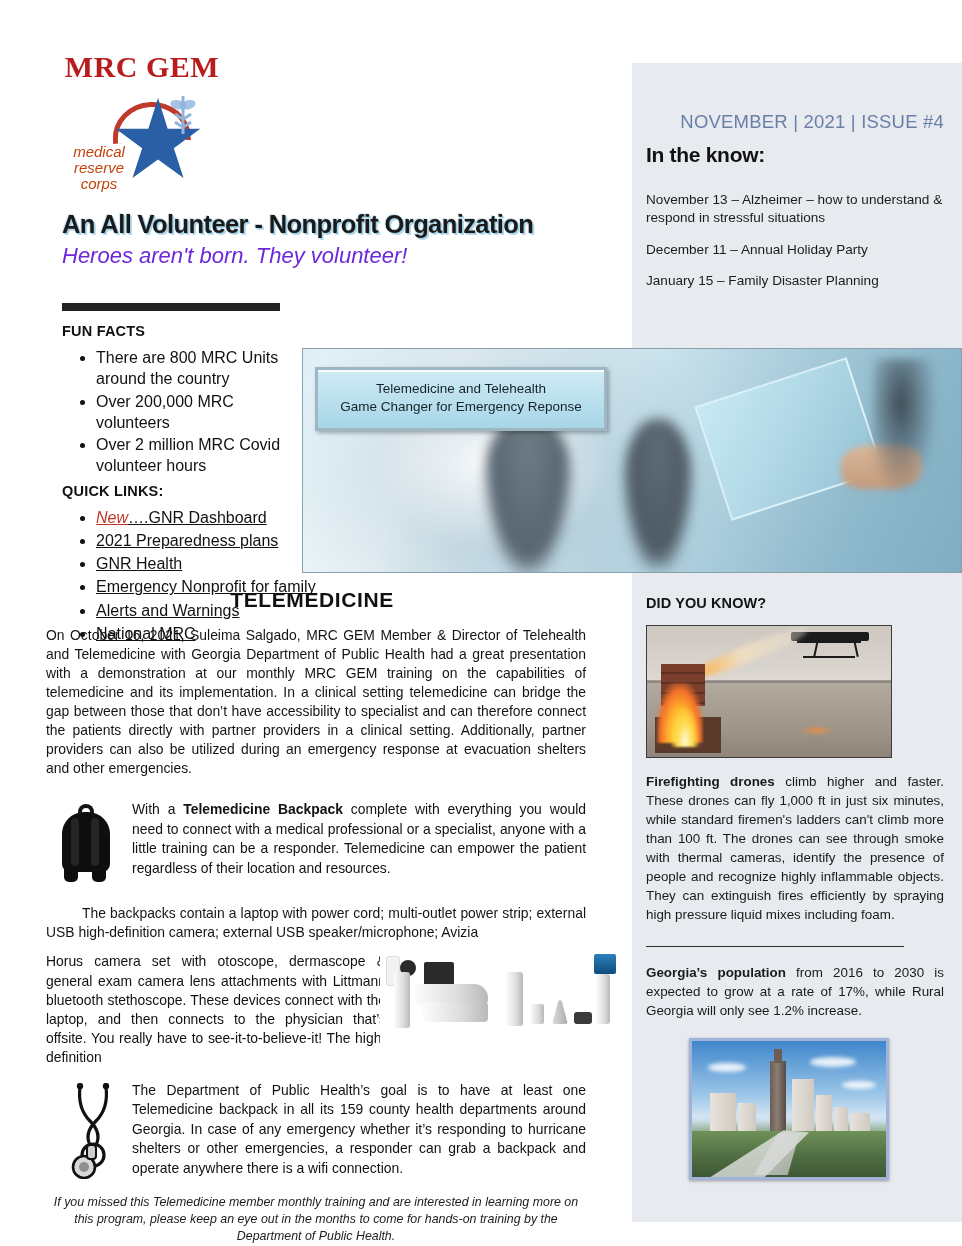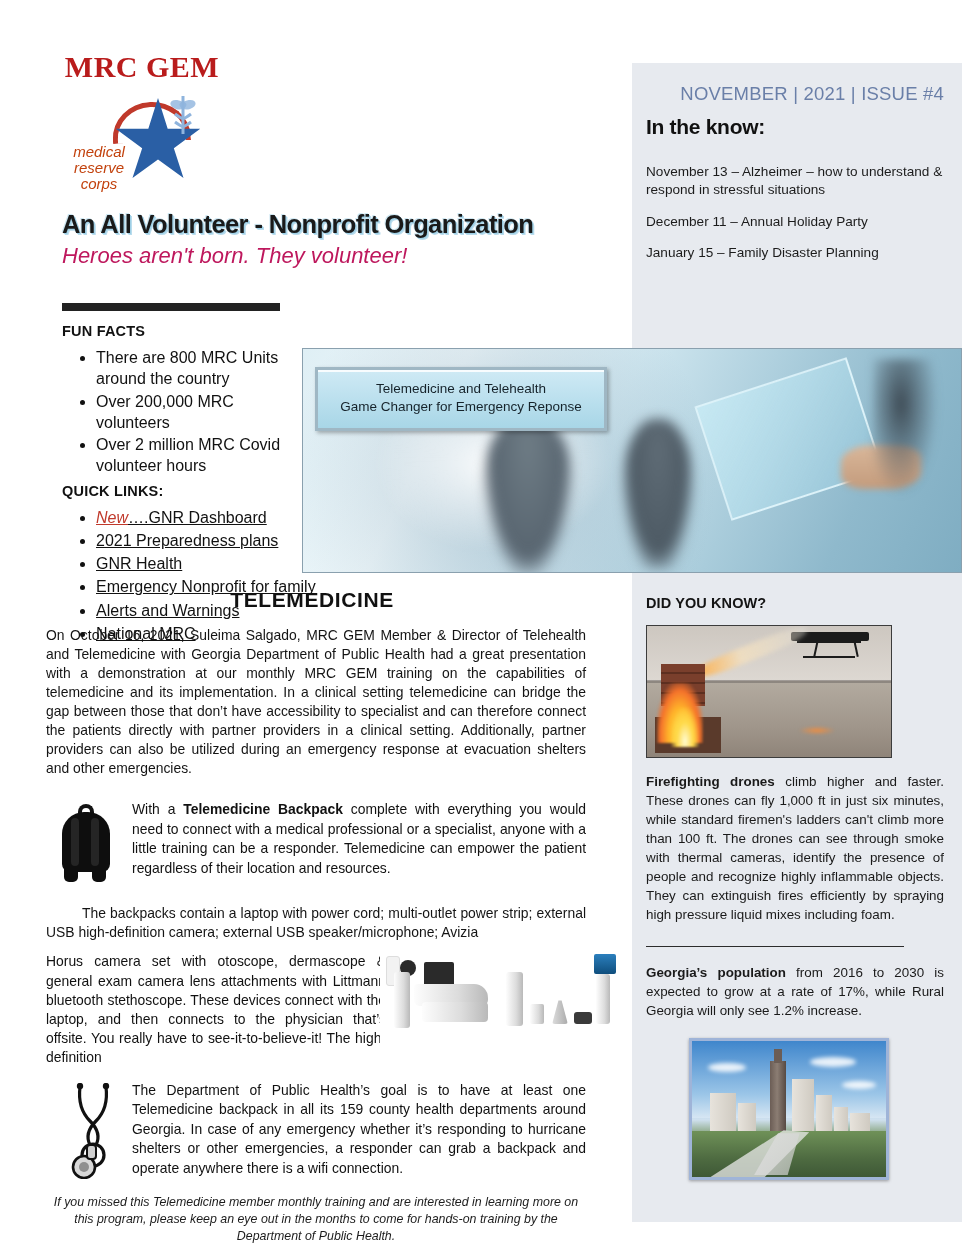--- a/index.html
+++ b/index.html
@@ -20,21 +20,21 @@
     left: 632px; top: 63px;
     width: 330px; height: 1159px;
     background: #e7eaef;
   }
 
   .panel-issue {
     color: #6a7fa8;
     font-size: 18.5px;
     letter-spacing: .2px;
     text-align: right;
-    padding: 20px 18px 0 18px;
+    padding: 48px 18px 0 18px;
     font-weight: 400;
   }
   .panel-intheknow {
     font-size: 21px;
     font-weight: 800;
     letter-spacing: -.3px;
     padding: 10px 18px 0 14px;
     color: #111;
   }
   .panel-events { padding: 24px 16px 0 14px; }
@@ -158,21 +158,21 @@
   .headline {
     margin: 8px 0 0 62px;
     font-family:"Liberation Sans", sans-serif;
     font-weight: 800; font-size: 25.5px; letter-spacing: -.6px;
     color: #1a1a1a;
     text-shadow: 1px 1px 0 #9fd0e6, 2px 2px 0 #b9dced, -1px -1px 0 #cfe8f3;
     white-space: nowrap;
   }
   .tagline {
     margin: 4px 0 0 62px;
-    font-size: 22px; font-style: italic; color:#be185d; font-weight: 400;
+    font-size: 22px; font-style: italic; color:#6d28d9; font-weight: 400;
   }
 
   .rule-black { margin: 34px 0 0 62px; width: 218px; height: 8px; background:#222; }
 
   .funfacts-title { margin: 12px 0 0 62px; font-size:14.5px; font-weight:800; letter-spacing:.2px;}
   ul.ff, ul.ql { margin: 8px 0 0 70px; padding-left: 26px; }
   ul.ff li, ul.ql li { font-size: 16px; line-height: 1.33; margin-bottom: 1px; }
   ul.ff { max-width: 225px; }
   ul.ql li { margin-bottom: 2px; }
   .quicklinks-title { margin: 6px 0 0 62px; font-size:14.5px; font-weight:800; letter-spacing:.2px;}

